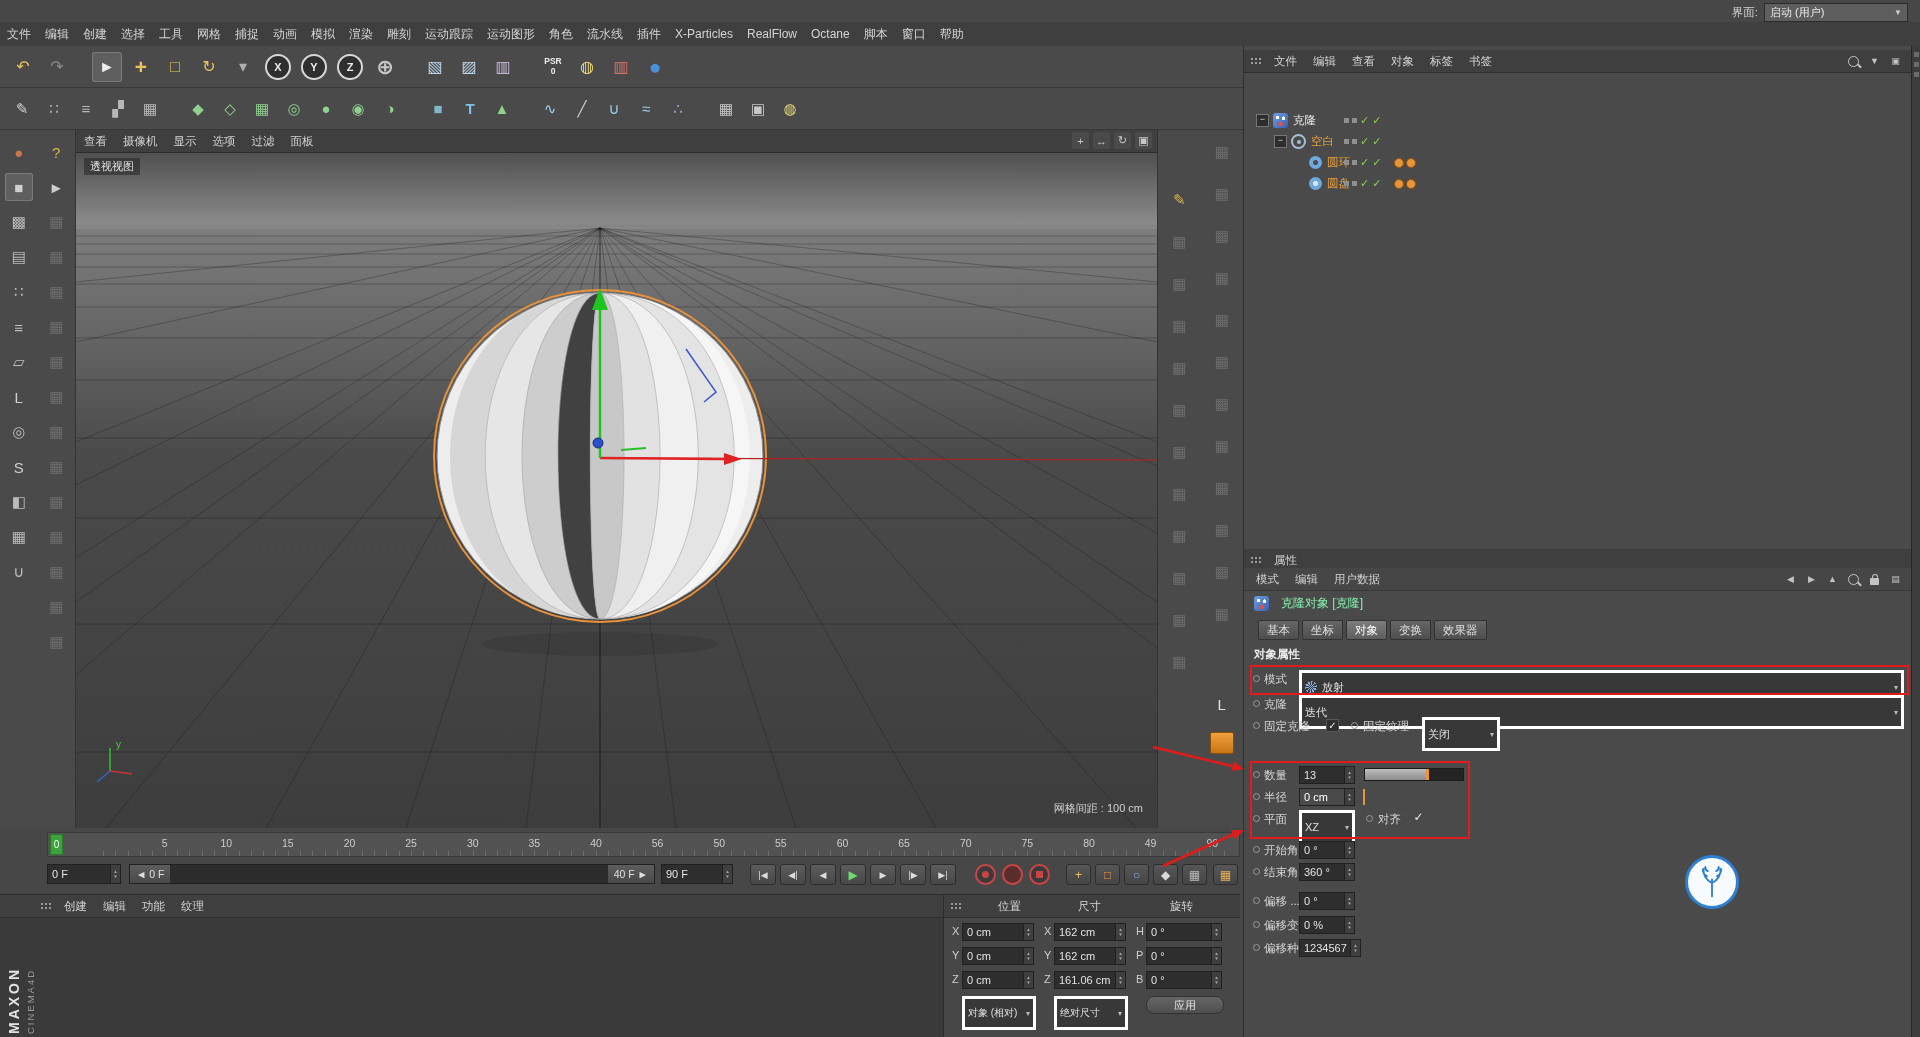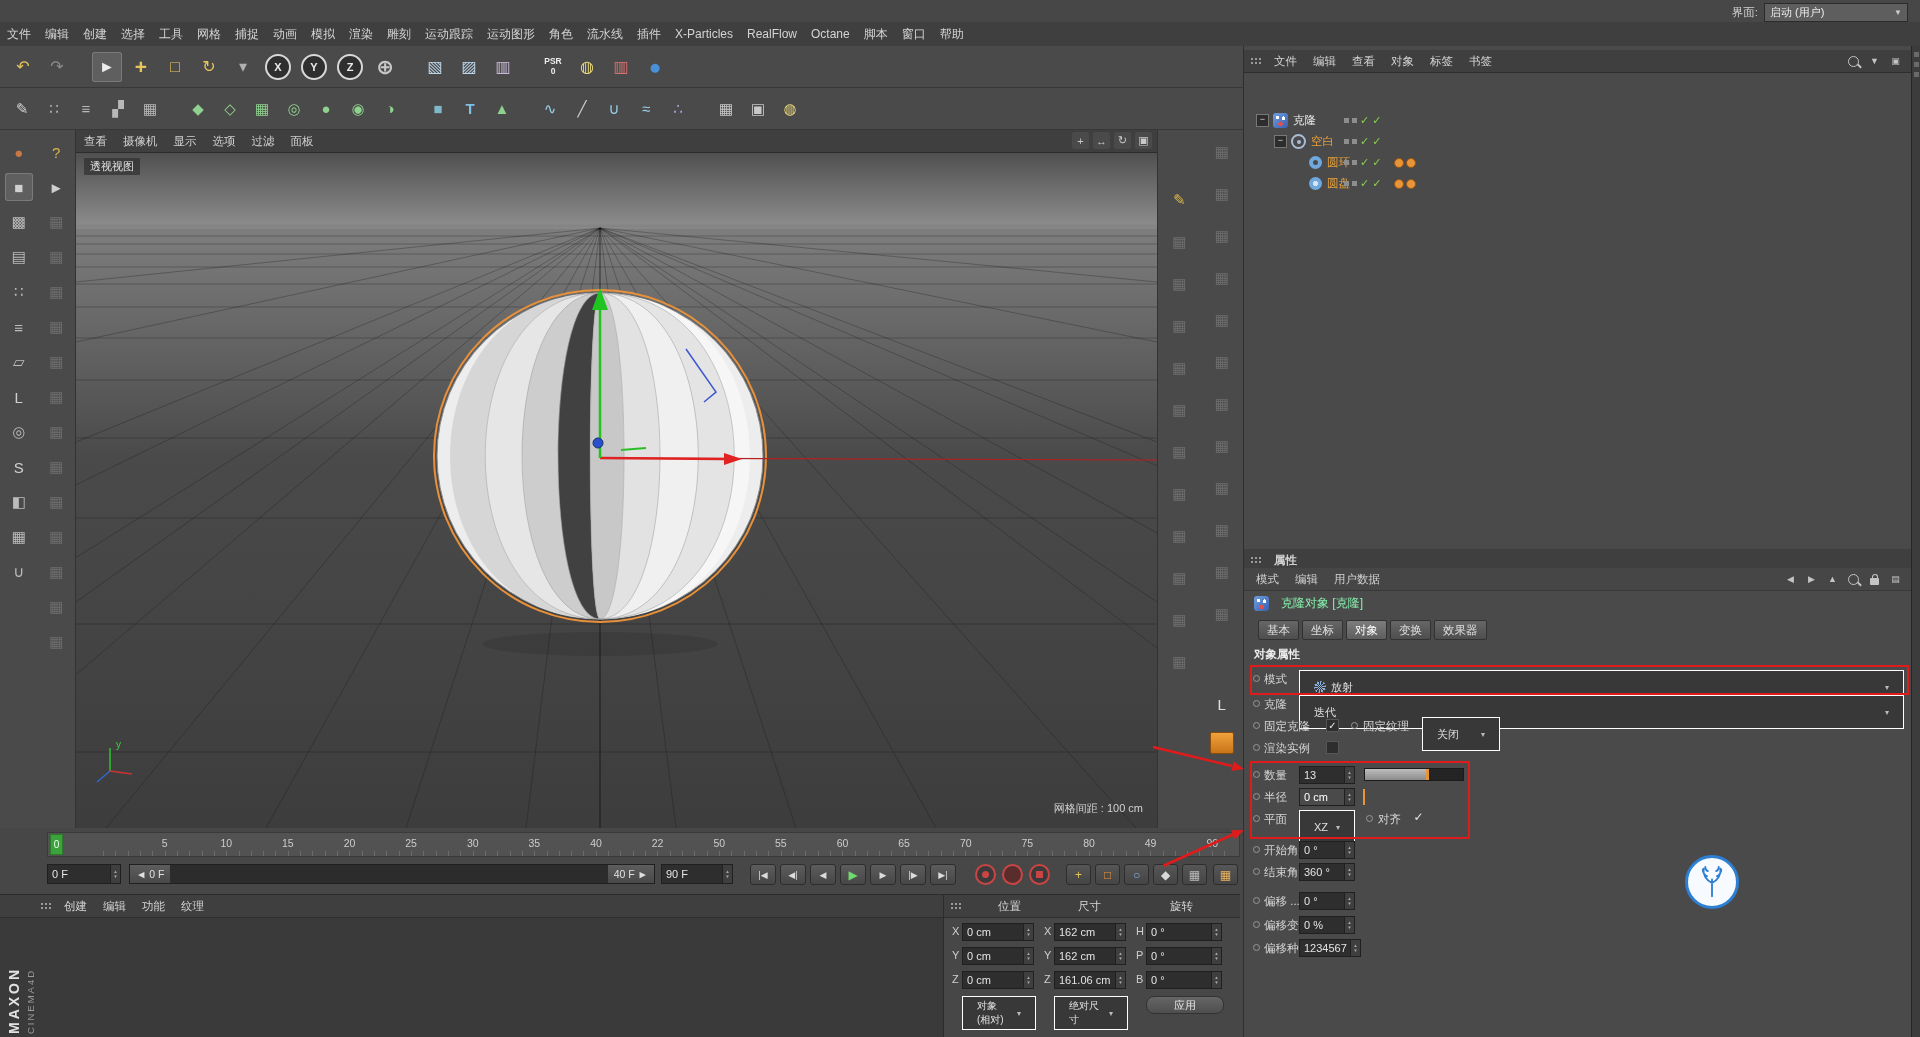--- a/index.html
+++ b/index.html
@@ -113,22 +113,22 @@
   .m-orange i{width:8px;height:8px;border-radius:50%;background:#e8953a;border:1px solid #99560e}
 
   
   .tabs{position:absolute;left:14px;display:flex;gap:3px}
   .tab{height:18px;padding:0 8px;display:flex;align-items:center;font-size:11.5px;color:#e0e0e0;
        background:linear-gradient(#666,#4e4e4e);border:1px solid #323232;border-radius:2px}
   .tab.active{background:linear-gradient(#7d7d7d,#5e5e5e);color:#fff}
   .arow{position:absolute;left:0;right:8px;height:20px}
   .adot{position:absolute;left:9px;top:6px;width:7px;height:7px;border:1px solid #979797;border-radius:50%;box-sizing:border-box}
   .albl{position:absolute;top:3px;font-size:11.5px;color:#d6d6d6;white-space:nowrap}
-  .dd{position:absolute;top:1px;height:34px;background:#383838;border:1px solid #ffffff;display:flex;align-items:center;
-      padding:0 14px;font-size:11px;color:#e0e0e0;box-sizing:border-box}
+  .dd{position:absolute;top:1px;height:34px;background:#383838;border:3px solid #ffffff;display:flex;align-items:center;
+      padding:0 3px;font-size:11px;color:#e0e0e0;box-sizing:border-box}
   .ddarrow{margin-left:auto;font-size:8px;color:#bbb;padding-left:6px}
   .ddicon{width:12px;height:12px;margin-right:5px;flex:none}
   .ddicon.radial{border-radius:50%;background:repeating-conic-gradient(#8ab0dd 0 18deg,#383838 18deg 36deg)}
   .numwrap{position:absolute;top:1px;display:flex;height:18px}
   .num{background:#2e2e2e;border:1px solid #202020;color:#e4e4e4;font-size:11px;display:flex;align-items:center;
        padding:0 4px;box-sizing:border-box;height:18px}
   .num.editing{background:#4a4a4a;color:#fff}
   .stepper{width:10px;height:18px;background:#3f3f3f;border:1px solid #202020;border-left:none;display:flex;
            flex-direction:column;align-items:center;justify-content:center;color:#aaa;box-sizing:border-box}
   .stepper::before{content:"▲";font-size:4.5px;line-height:5px}
@@ -552,21 +552,21 @@
             <span class="m-orange on">
               <i></i>
               <i></i>
             </span>
           </span>
         </div>
       </div>
 
     <div class="panel-strip" style="top:503px">
       <span class="grip"></span>
-      <span class="mi" style="font-weight:bold">属性</span>
+      <span class="mi" style="font-weight:normal">属性</span>
     </div>
     <div class="panel-strip" style="top:522px;background:#464646;border-bottom:1px solid #383838">
       <span style="display:flex;padding-left:4px">
 
       <span class="mi">模式</span>
           <span class="mi">编辑</span>
           <span class="mi">用户数据</span>
         </span>
       <span class="strip-icons">
 
@@ -628,25 +628,20 @@
       <span class="adot"></span>
       <span class="albl" style="left:20px">固定克隆</span>
       <span class="cb" style="left:82px">✓</span>
       <span class="adot" style="left:107px"></span>
       <span class="albl" style="left:119px">固定纹理</span>
       <div class="dd" style="left:178px;width:78px">
         <span>关闭</span>
           <span class="ddarrow">▾</span>
       </div>
     </div>
-    <div class="arow" style="top:692px">
-      <span class="adot"></span>
-      <span class="albl" style="left:20px">渲染实例</span>
-      <span class="cb" style="left:82px"></span>
-    </div>
     <div class="arow" style="top:719px">
       <span class="adot"></span>
       <span class="albl" style="left:20px">数量</span>
       <span class="numwrap" style="left:55px">
           <span class="num" style="width:46px">13</span>
           <span class="stepper"></span>
         </span>
       <span class="slider" style="left:120px;width:100px">
           <span class="fill"></span>
           <span class="smark"></span>
@@ -736,21 +731,21 @@
           <span class="rtick">
             <span>30</span>
           </span>
           <span class="rtick">
             <span>35</span>
           </span>
           <span class="rtick">
             <span>40</span>
           </span>
           <span class="rtick">
-            <span>22</span>
+            <span>56</span>
           </span>
           <span class="rtick">
             <span>50</span>
           </span>
           <span class="rtick">
             <span>55</span>
           </span>
           <span class="rtick">
             <span>60</span>
           </span>

